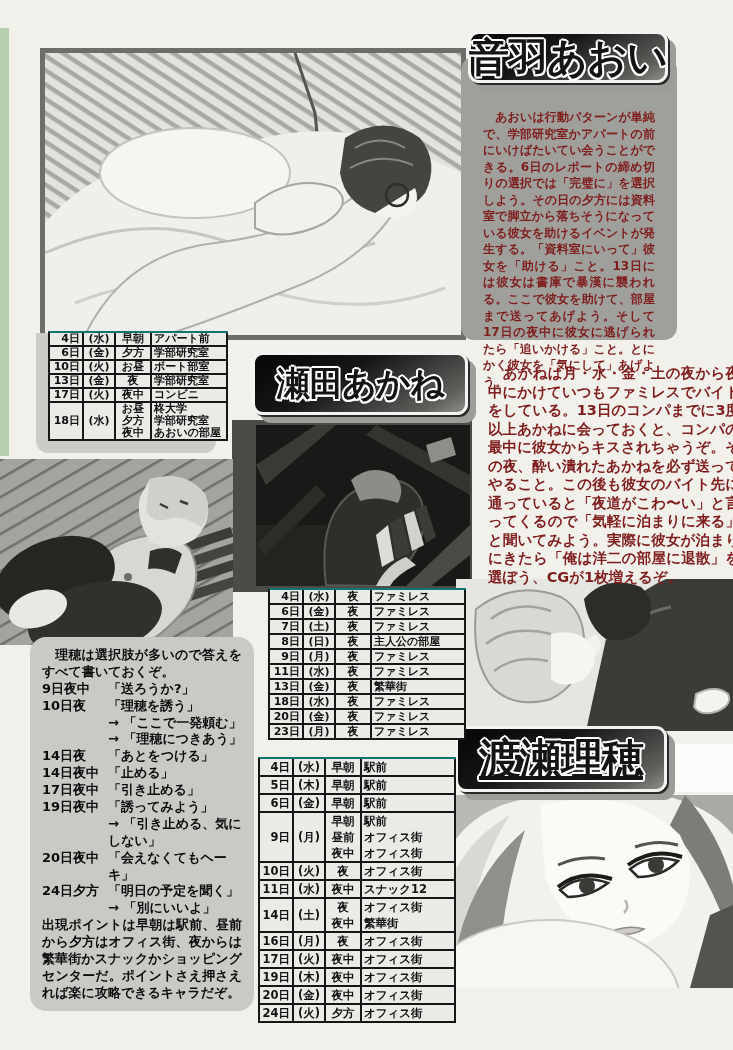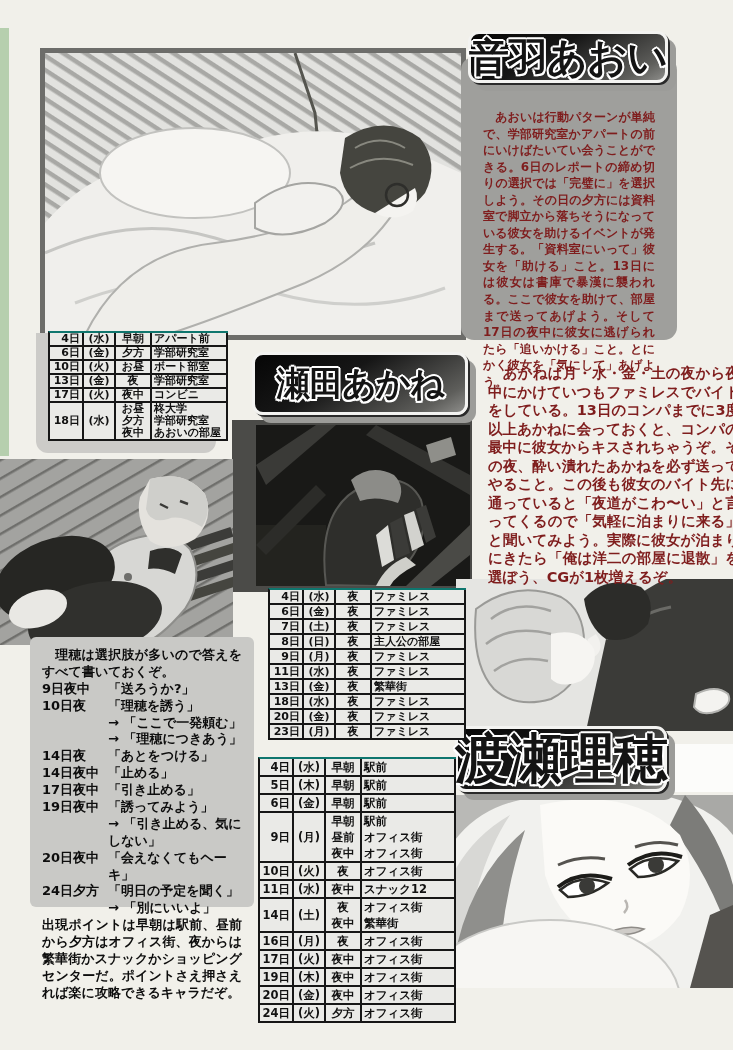--- a/index.html
+++ b/index.html
@@ -31,28 +31,28 @@
   .char-title span{
     font-weight:900;color:#141414;letter-spacing:-1px;white-space:nowrap;
     text-shadow:2px 0 0 #fff,-2px 0 0 #fff,0 2px 0 #fff,0 -2px 0 #fff,
                 1.5px 1.5px 0 #fff,-1.5px 1.5px 0 #fff,1.5px -1.5px 0 #fff,-1.5px -1.5px 0 #fff;
   }
   .aoi-title{left:468px;top:31px;width:200px;height:52px;}
   .aoi-title span{font-size:40px;}
   .akane-title{left:252px;top:352px;width:216px;height:63px;}
   .akane-title span{font-size:34px;font-family:Liberation Mono, monospace;}
   .riho-title{left:455px;top:726px;width:212px;height:66px;}
-  .riho-title span{font-size:54px;}
+  .riho-title span{font-size:42px;text-decoration:underline;}
 
   
   .aoi-panel{left:461px;top:57px;width:216px;height:283px;background:#9f9f9c;border-radius:13px;box-sizing:border-box;padding:40px 10px 8px 10px;z-index:5;}
   .body-text{margin:12px;color:#7f1d1d;font-weight:600;text-align:justify;}
   .aoi-panel .body-text{font-size:12px;line-height:1.38;}
   .akane-body{left:476px;top:352px;width:252px;font-size:14.5px;line-height:1.28;z-index:4;}
-  .riho-panel{left:30px;top:637px;width:224px;height:270px;background:#c9c9c6;border-radius:6px;box-sizing:border-box;padding:10px 12px;z-index:5;}
+  .riho-panel{left:30px;top:637px;width:224px;height:374px;background:#c9c9c6;border-radius:16px;box-sizing:border-box;padding:10px 12px;z-index:5;}
   .riho-panel .rp-text{font-size:13px;line-height:1.3;color:#0d0d0d;font-weight:600;margin:0;text-align:justify;}
   .choice-line{display:flex;font-size:13px;line-height:1.3;color:#0d0d0d;font-weight:600;}
   .choice-when{flex:0 0 66px;}
   .choice-label{flex:1;}
   .choice-then{padding-left:66px;font-size:13px;line-height:1.3;color:#0d0d0d;font-weight:700;}
 
   
   .sched{border-collapse:separate;border-spacing:0;border-top:2px solid #0f766e;border-left:2px solid #161616;background:#eaeae7;z-index:7;}
   .sched td{
     border-right:2px solid #161616;border-bottom:2px solid #161616;

